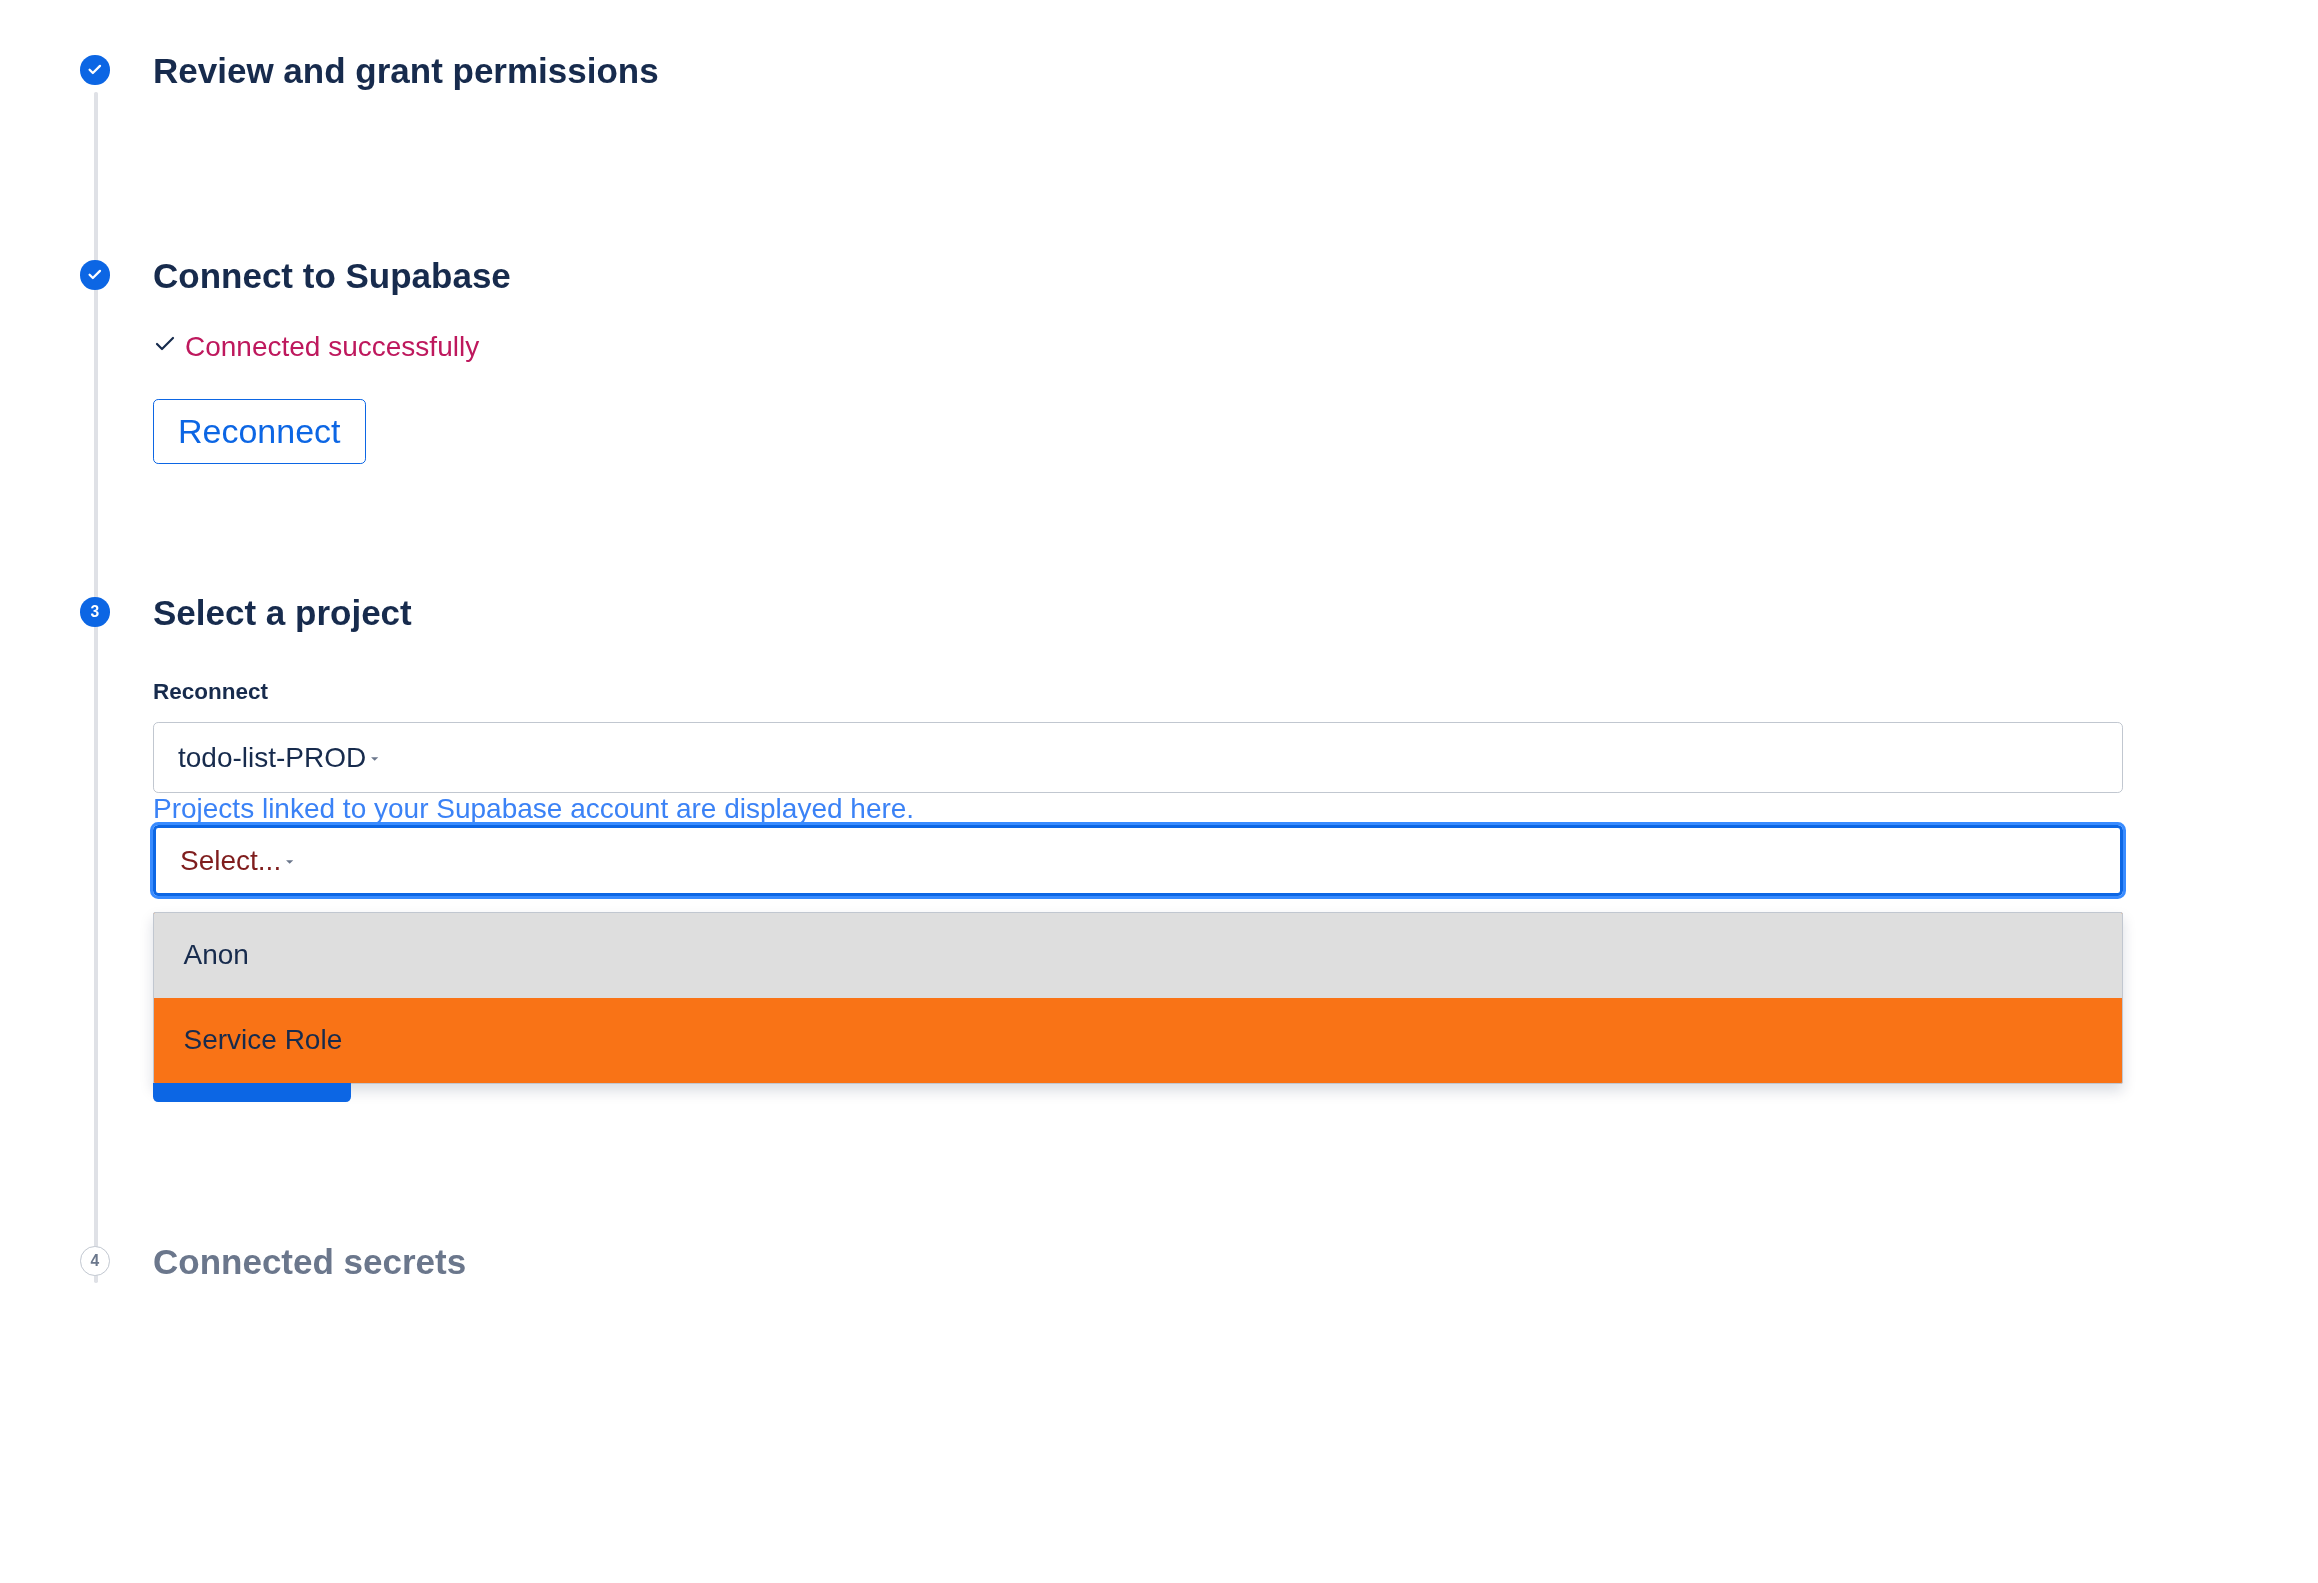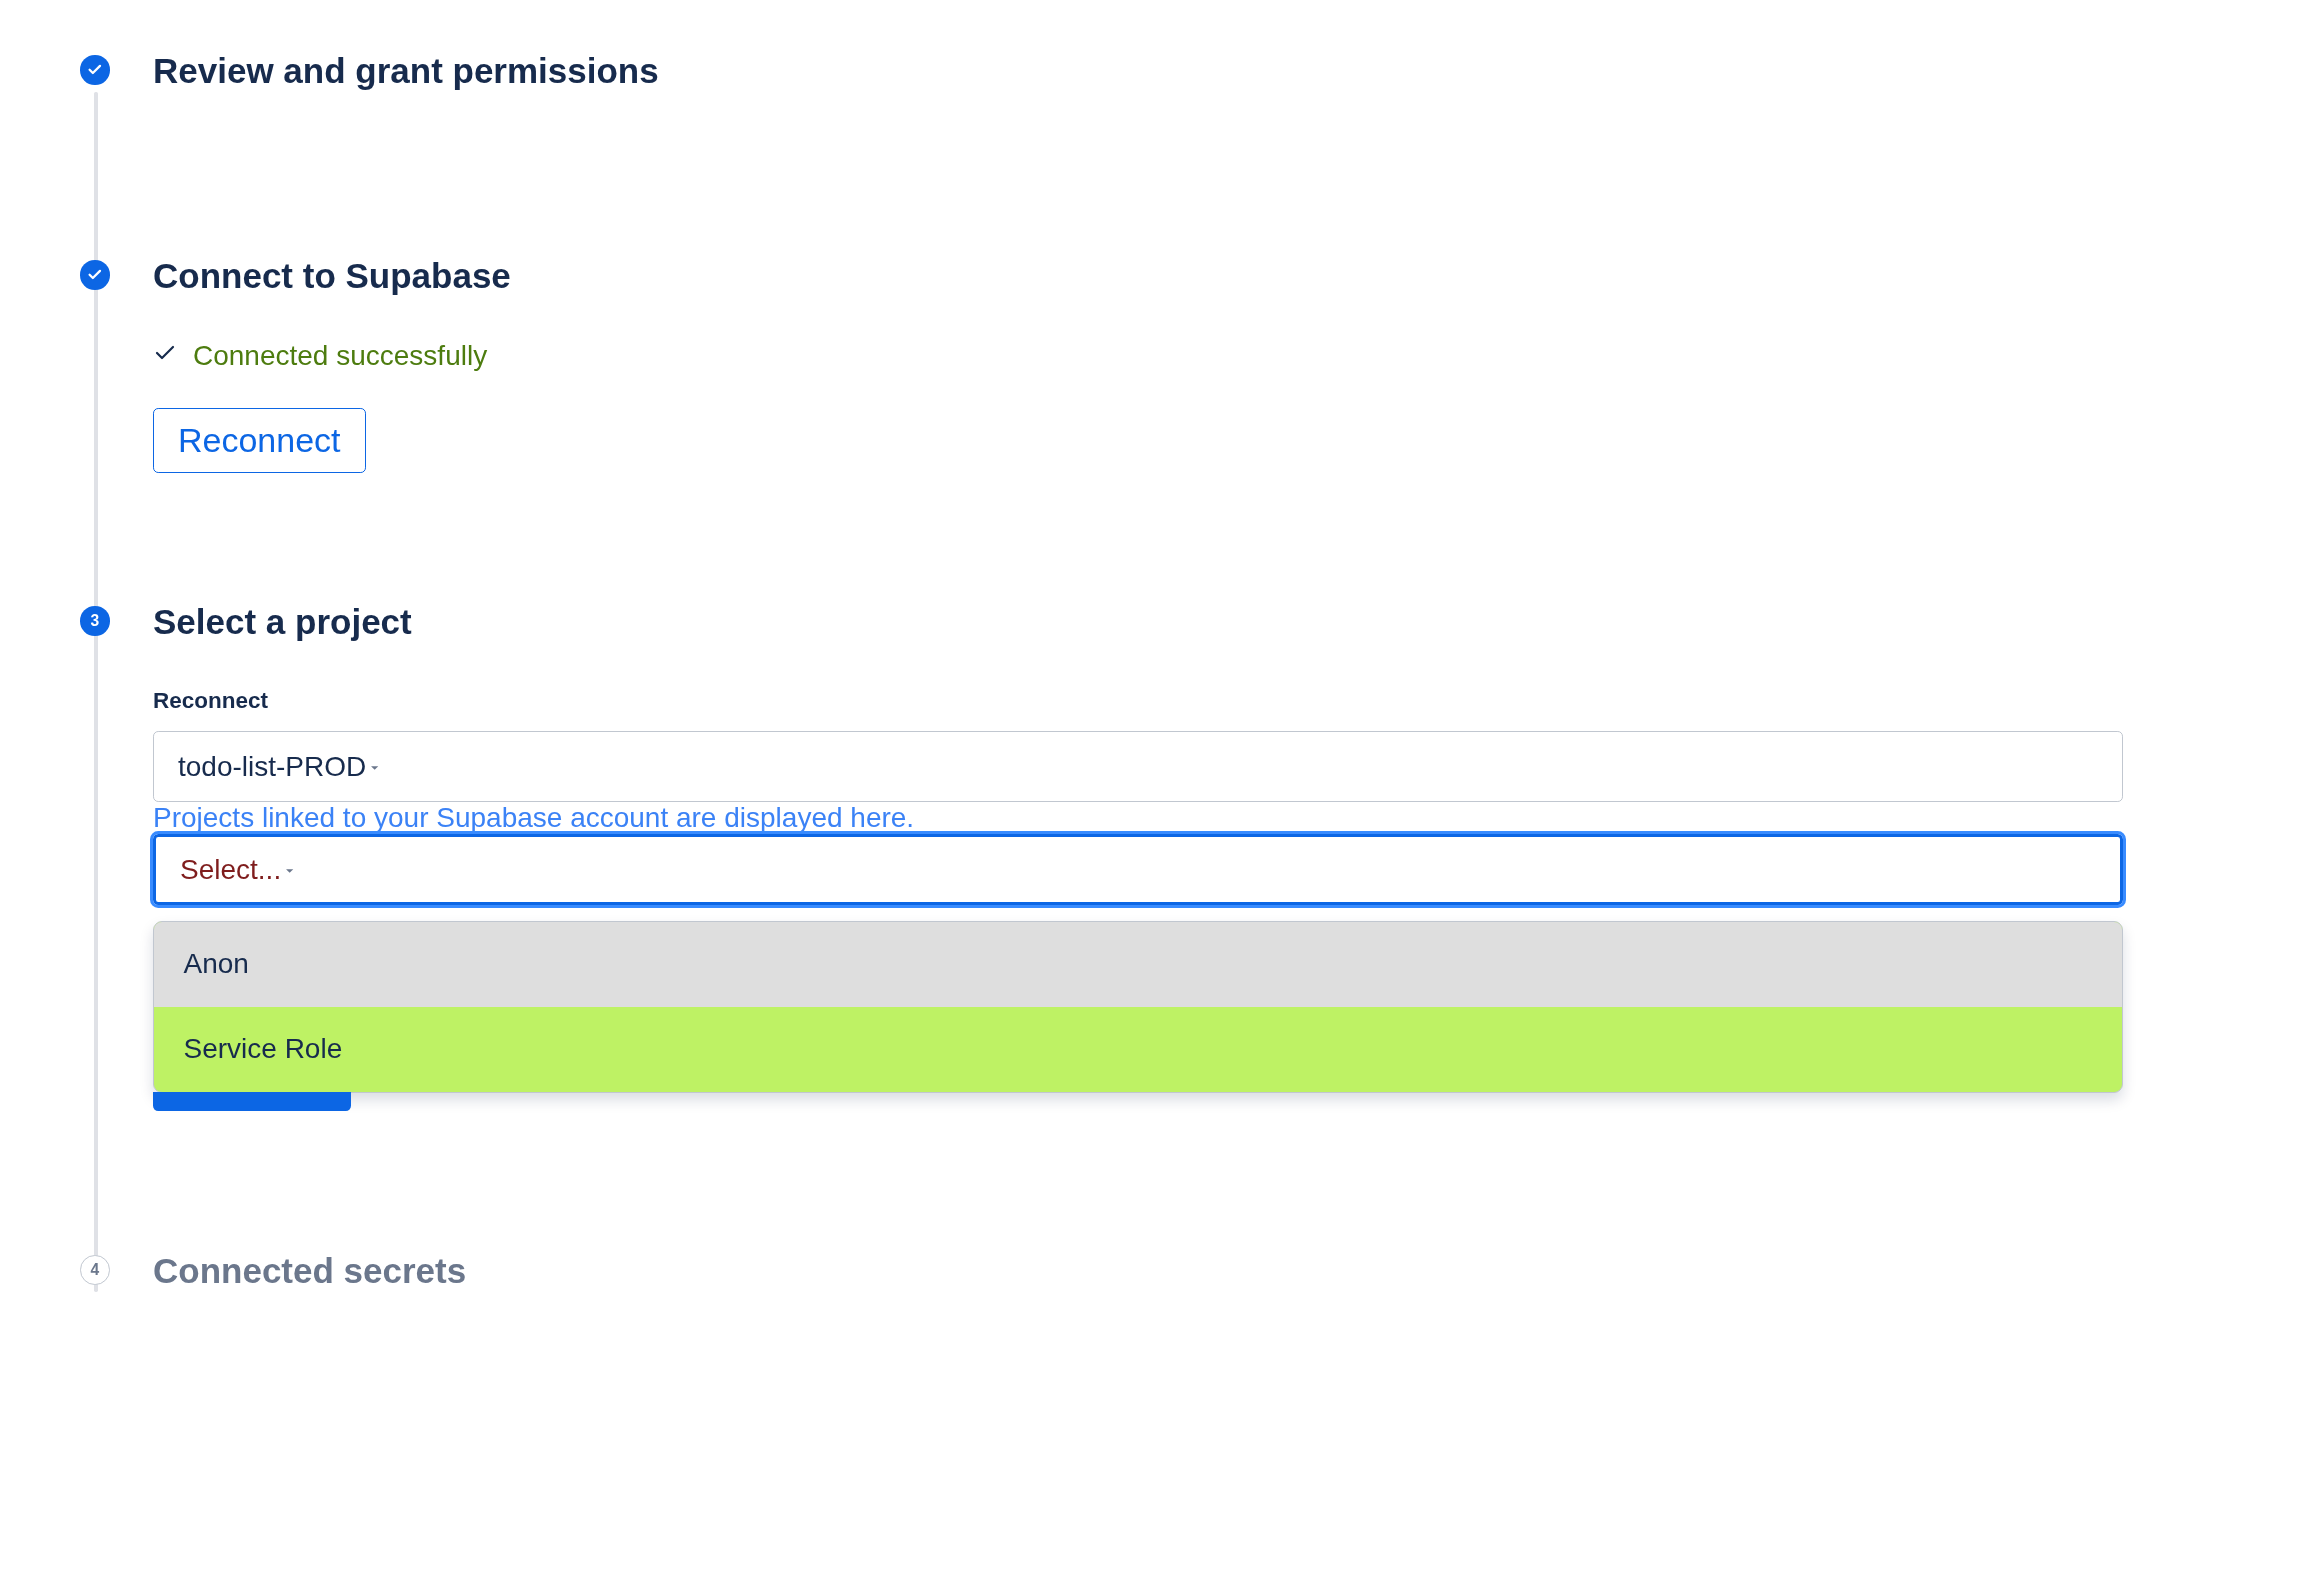--- a/index.html
+++ b/index.html
@@ -74,24 +74,24 @@
   }
   .step-title.muted {
     color: #6b778c;
   }
   .step-body {
     margin-top: 22.5px;
   }
   .status-row {
     display: flex;
     align-items: center;
-    gap: 16px;
-    font-size: 28px;
-    color: #4d7c0f;
-    margin-top: 43px;
+    gap: 8px;
+    font-size: 28px;
+    color: #be185d;
+    margin-top: 34px;
   }
   .status-row svg {
     width: 24px;
     height: 24px;
   }
   .btn-outline {
     display: inline-flex;
     align-items: center;
     justify-content: center;
     border: 1.7px solid #0c66e4;
@@ -137,22 +137,22 @@
   .select .placeholder {
     color: #7f1d1d;
   }
   .help-text {
     font-size: 28px;
     color: #3b82f6;
   }
   .dropdown {
     margin-top: 15.6px;
     border: 0.9px solid #c1c7d0;
-    border-radius: 9px;
-    background: #bef264;
+    border-radius: 2px;
+    background: #f97316;
     box-shadow: 0 7px 14px rgba(9,30,66,0.15);
     overflow: hidden;
   }
   .option {
     height: 85px;
     display: flex;
     align-items: center;
     padding: 0 29.5px;
     font-size: 28px;
     color: #172b4d;

